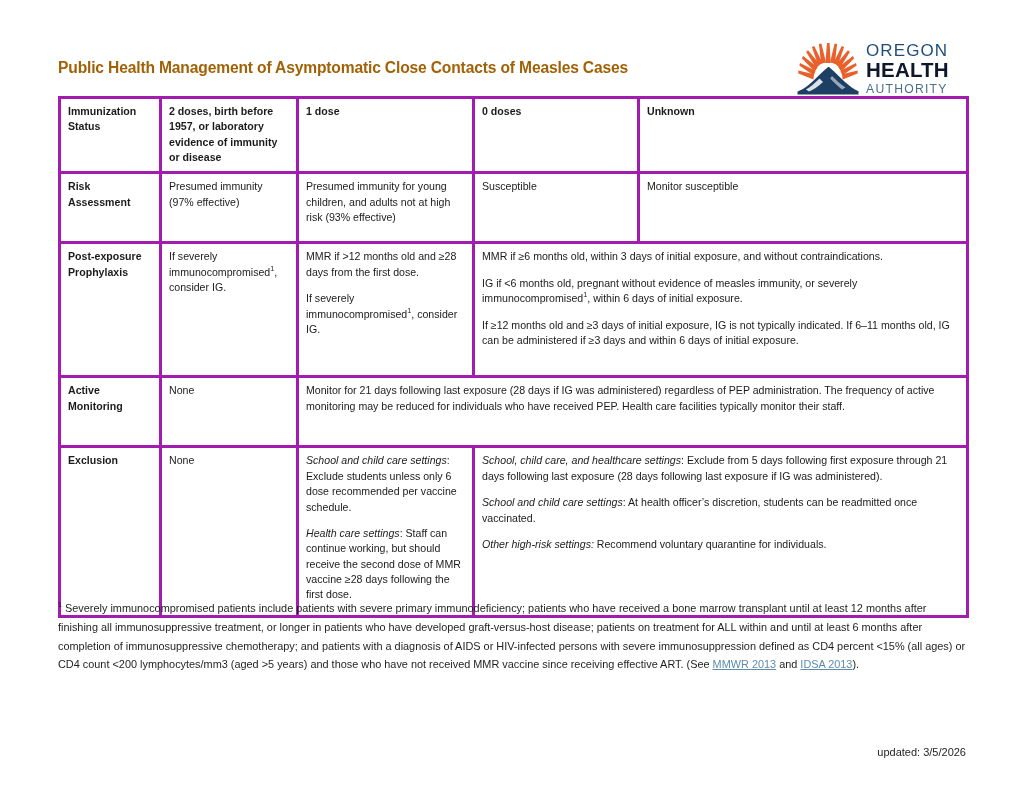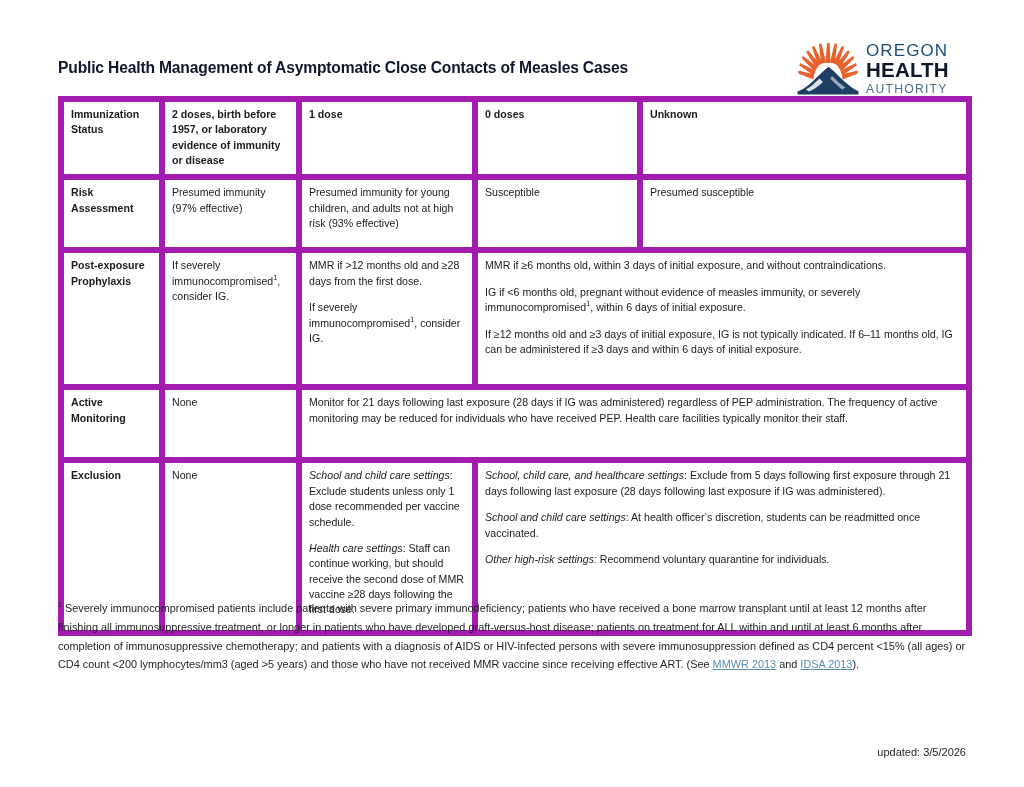--- a/index.html
+++ b/index.html
@@ -29,21 +29,21 @@
     width: 908px;
     height: 50px;
   }
   .doc-title {
     position: absolute;
     left: 0;
     top: 19px;
     font-size: 15.6px;
     font-weight: bold;
     letter-spacing: -0.15px;
-    color: #0f172a;
+    color: #a16207;
     white-space: nowrap;
   }
 
   
   .logo {
     position: absolute;
     right: 0;
     top: 0;
     width: 170px;
     height: 58px;
@@ -95,21 +95,21 @@
   }
   table.matrix {
     border-collapse: collapse;
     table-layout: fixed;
     width: 908px;
     font-size: 10.6px;
     line-height: 1.45;
     color: #1b1b1b;
   }
   table.matrix td {
-    border: 6px solid #a21caf;
+    border: 3px solid #a21caf;
     vertical-align: top;
     padding: 5px 7px 6px 7px;
   }
   td.rowhead {
     font-weight: bold;
   }
   td.hdr {
     font-weight: bold;
   }
   .c1 { width: 101px; }
@@ -219,21 +219,21 @@
         </tr>
 
         <tr class="r-risk">
           <td class="rowhead">
             <span>Risk</span><br>
             <span>Assessment</span>
           </td>
           <td>Presumed immunity (97% effective)</td>
           <td>Presumed immunity for young children, and adults not at high risk (93% effective)</td>
           <td>Susceptible</td>
-          <td>Presumed susceptible</td>
+          <td>Monitor susceptible</td>
         </tr>
 
         <tr class="r-pep">
           <td class="rowhead">
             <span>Post-exposure</span><br>
             <span>Prophylaxis</span>
           </td>
           <td>
             <p class="p"><span>If severely immunocompromised</span><sup>1</sup><span>, consider IG.</span></p>
           </td>
@@ -256,21 +256,21 @@
           <td>None</td>
           <td colspan="3">Monitor for 21 days following last exposure (28 days if IG was administered) regardless of PEP administration. The frequency of active monitoring may be reduced for individuals who have received PEP. Health care facilities typically monitor their staff.</td>
         </tr>
 
         <tr class="r-exc">
           <td class="rowhead">
             <span>Exclusion</span>
           </td>
           <td>None</td>
           <td>
-            <p class="p"><span class="em">School and child care settings</span><span>: Exclude students unless only 1 dose recommended per vaccine schedule.</span></p>
+            <p class="p"><span class="em">School and child care settings</span><span>: Exclude students unless only 6 dose recommended per vaccine schedule.</span></p>
             <p class="p"><span class="em">Health care settings</span><span>: Staff can continue working, but should receive the second dose of MMR vaccine ≥28 days following the first dose.</span></p>
           </td>
           <td colspan="2">
             <p class="p"><span class="em">School, child care, and healthcare settings</span><span>: Exclude from 5 days following first exposure through 21 days following last exposure (28 days following last exposure if IG was administered).</span></p>
             <p class="p"><span class="em">School and child care settings</span><span>: At health officer’s discretion, students can be readmitted once vaccinated.</span></p>
             <p class="p"><span class="em">Other high-risk settings:</span><span> Recommend voluntary quarantine for individuals.</span></p>
           </td>
         </tr>
 
       </tbody>

